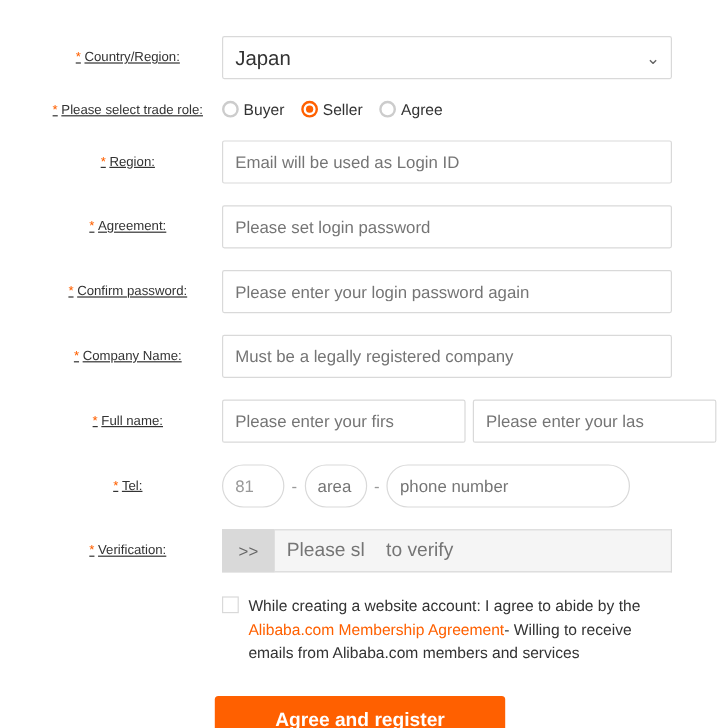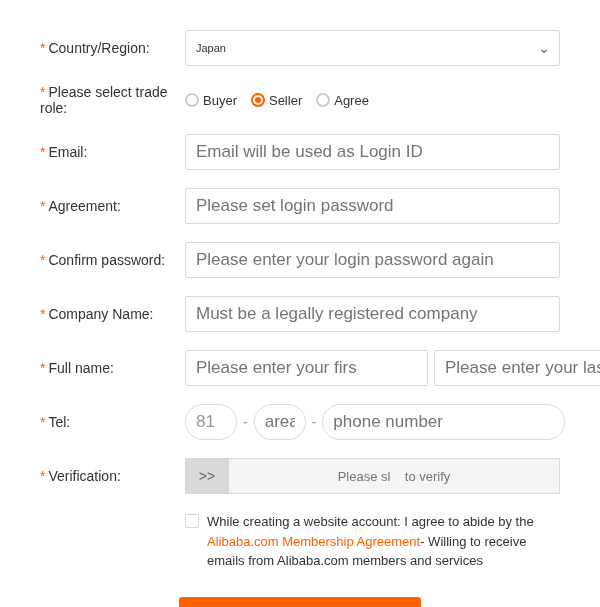--- a/index.html
+++ b/index.html
@@ -17,51 +17,52 @@
       width: 560px;
       padding: 10px 20px;
     }
     .form-row {
       display: flex;
       align-items: center;
       margin-bottom: 18px;
     }
     .form-label {
       width: 145px;
-      text-align: left;
+      text-align: center;
       padding-right: 12px;
       color: #333;
-      font-size: 14px;
+      font-size: 11px;
       flex-shrink: 0;
+      text-decoration: underline;
     }
     .required-star {
       color: #ff6000;
       margin-right: 3px;
     }
     .form-input {
       height: 36px;
       border: 1px solid #d9d9d9;
       border-radius: 2px;
       padding: 0 10px;
-      font-size: 17px;
+      font-size: 14px;
       color: #999;
       outline: none;
       flex: 1;
     }
     .select-wrapper {
       position: relative;
       flex: 1;
     }
     .form-select {
       width: 100%;
       height: 36px;
       border: 1px solid #d9d9d9;
       border-radius: 2px;
       padding: 0 30px 0 10px;
-      font-size: 11px;
+      font-size: 17px;
       color: #333;
       appearance: none;
       background: #fff;
       outline: none;
       cursor: pointer;
     }
     .select-arrow {
       position: absolute;
       right: 10px;
       top: 50%;
@@ -155,26 +156,25 @@
       color: #666;
       font-size: 14px;
       cursor: pointer;
       flex-shrink: 0;
     }
     .verify-input {
       flex: 1;
       height: 36px;
       border: 1px solid #d9d9d9;
       border-left: none;
-      padding: 0 26px;
-      font-size: 13px;
+      padding: 0 10px;
+      font-size: 16px;
       color: #999;
       background: #f5f5f5;
       outline: none;
-      text-align: center;
     }
     .agreement-row {
       display: flex;
       align-items: flex-start;
       margin-bottom: 20px;
       padding-left: 145px;
     }
     .agreement-checkbox {
       width: 14px;
       height: 14px;
@@ -244,21 +244,21 @@
       </label>
       <label class="radio-option">
         <input type="radio" class="radio-input" name="trade_role" style="">
         <span>Agree</span>
       </label>
     </div>
   </div>
 
   <div class="form-row">
     <div class="form-label">
-      <span class="required-star">*</span><span>Email:</span>
+      <span class="required-star">*</span><span>Region:</span>
     </div>
     <input type="email" class="form-input" placeholder="Email will be used as Login ID" style="">
   </div>
 
   <div class="form-row">
     <div class="form-label">
       <span class="required-star">*</span><span>Agreement:</span>
     </div>
     <input type="password" class="form-input" placeholder="Please set login password" style="">
   </div>

